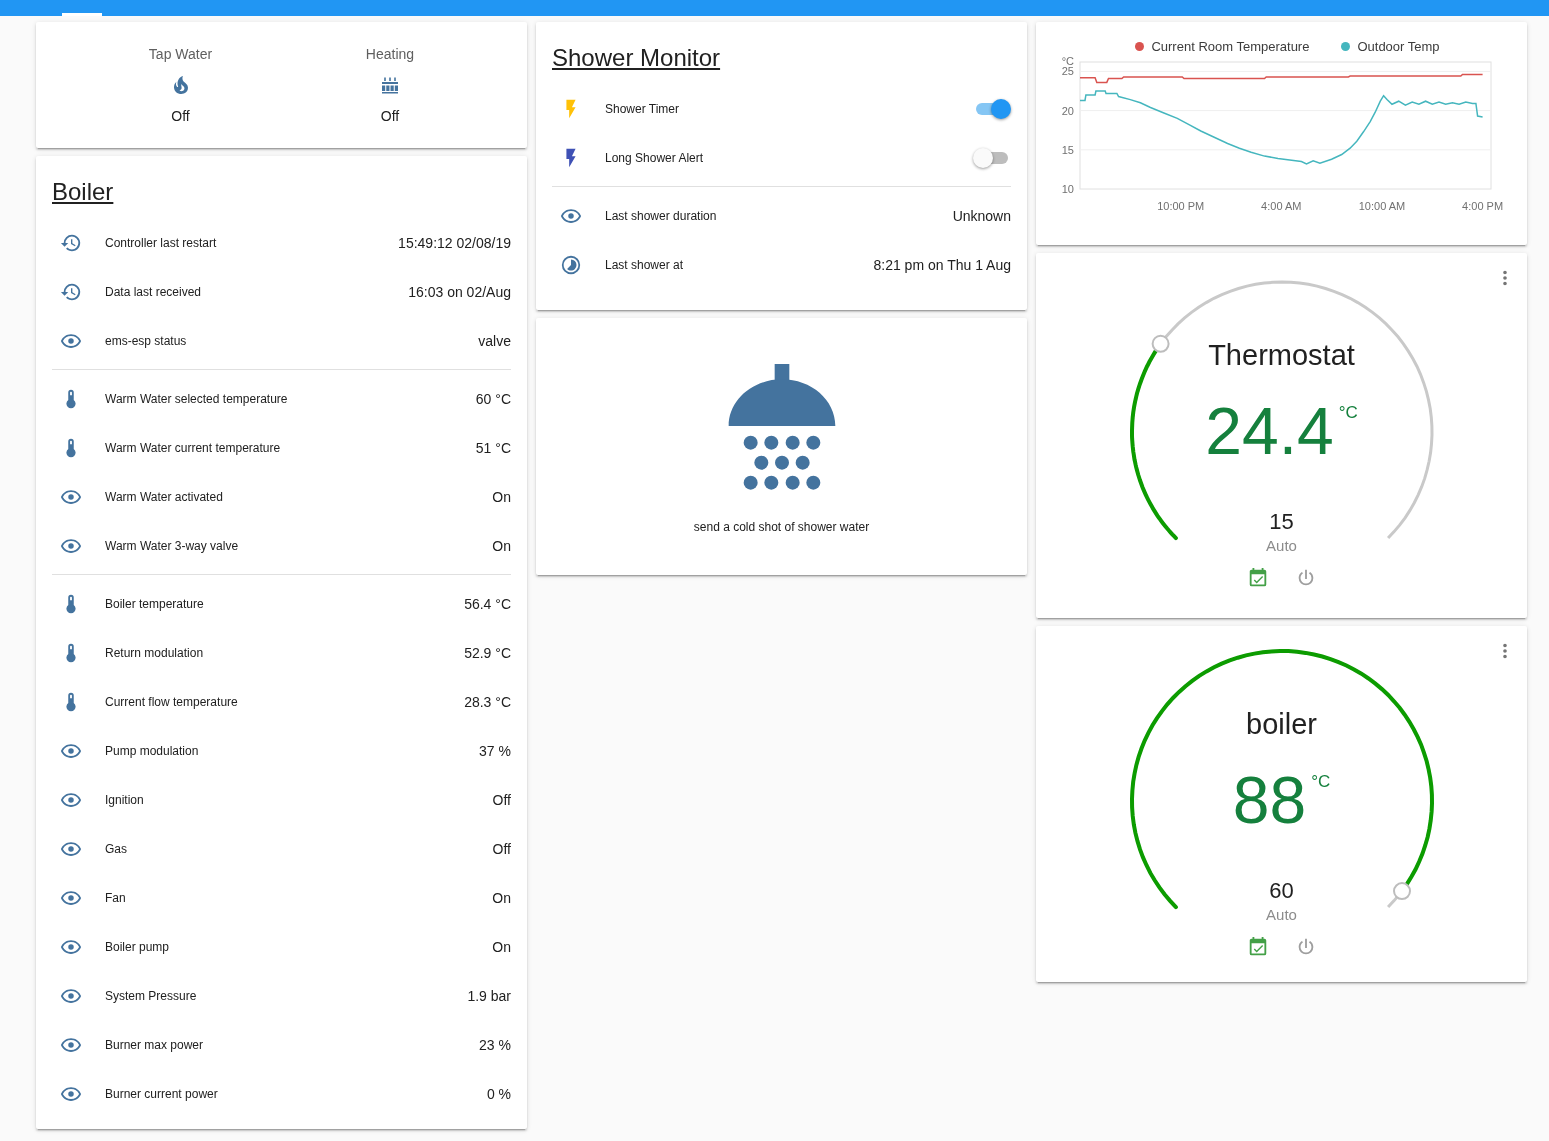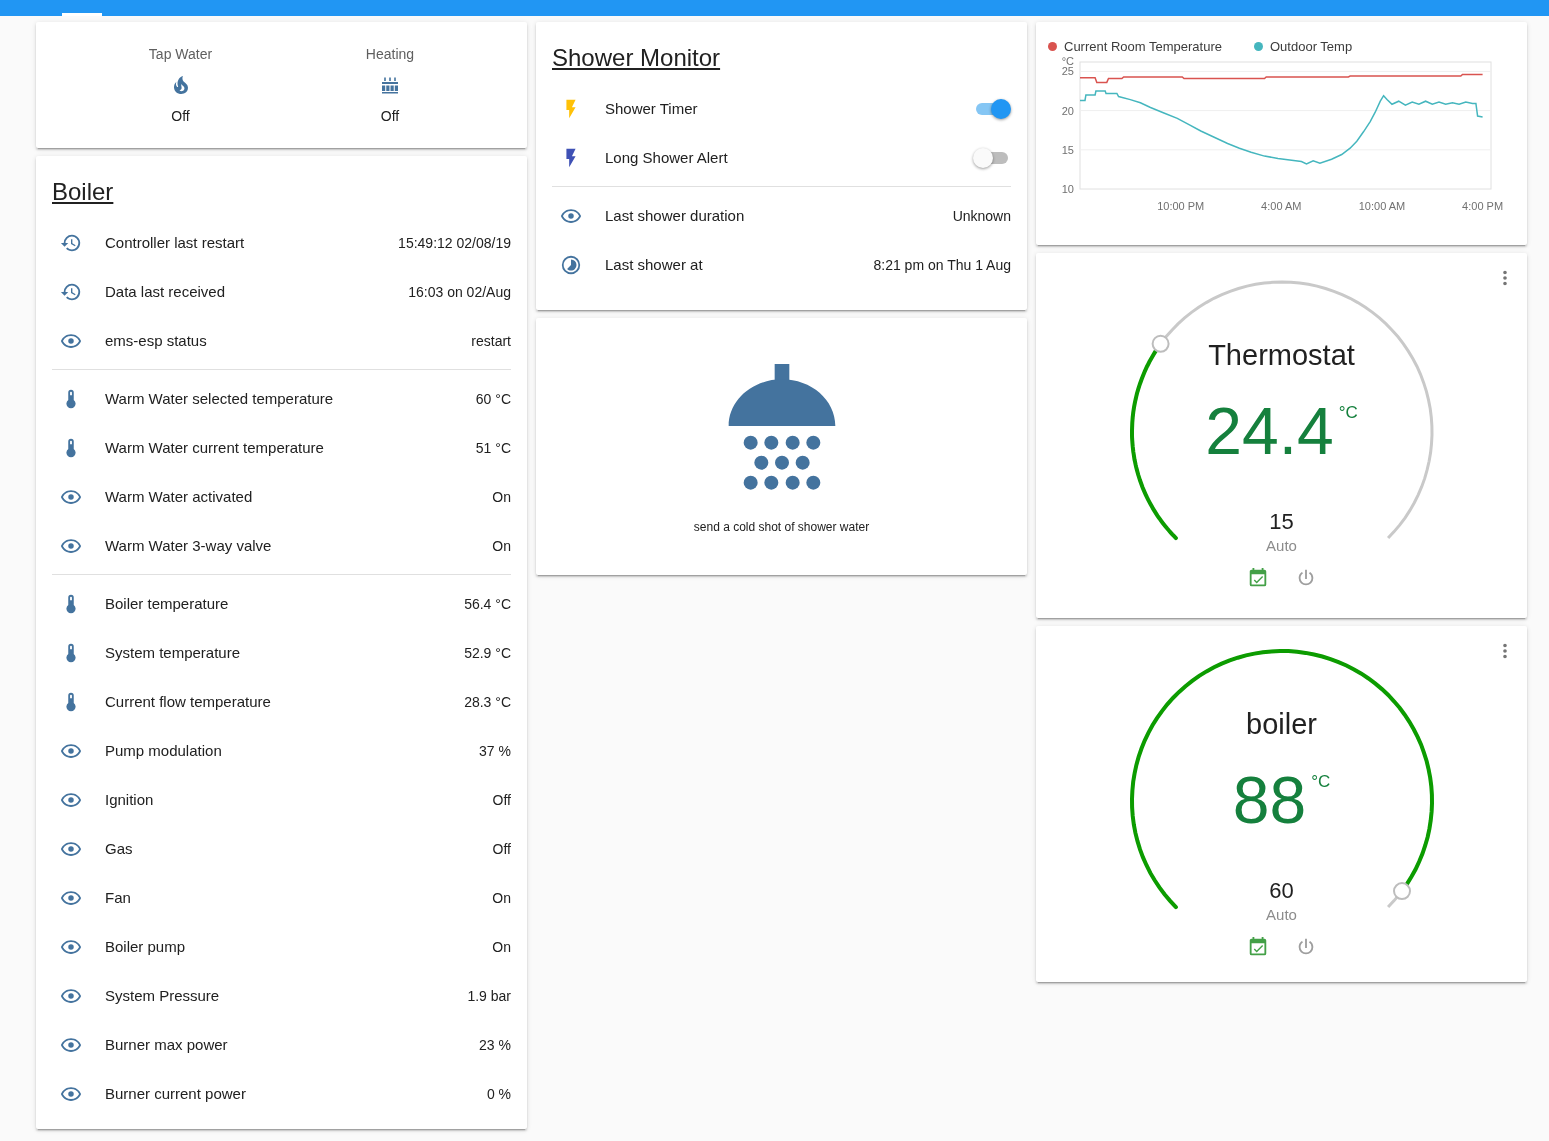--- a/index.html
+++ b/index.html
@@ -28,40 +28,40 @@
   .glance-name { font-size:14px; color:#5f5f5f; }
   .glance-icon { color:#44739E; height:24px; }
   .glance-icon svg { width:24px; height:24px; }
   .glance-state { font-size:14px; color:#212121; }
 
   
   .boiler-card { height:973px; }
   .entity-row { display:flex; align-items:center; height:49px; padding:0 16px; cursor:pointer; }
   .row-icon { width:24px; height:24px; margin:0 22px 0 7px; color:#44739E; flex:none; display:flex; align-items:center; justify-content:center; }
   .row-icon svg { width:22px; height:22px; }
-  .row-name { flex:1; font-size:15px; color:#212121; white-space:nowrap; }
+  .row-name { flex:1; font-size:12px; color:#212121; white-space:nowrap; }
   .row-value { font-size:14px; color:#212121; text-align:right; margin-left:8px; white-space:nowrap; }
   .divider { height:1px; background:#e0e0e0; margin:4px 16px; }
 
   
   .shower-card { height:288px; }
   .toggle { position:relative; width:38px; height:20px; flex:none; cursor:pointer; margin-left:8px; }
   .toggle::before { content:""; position:absolute; left:3px; top:4px; width:32px; height:12px; border-radius:6px; background:#bdbdbd; }
   .toggle .thumb { position:absolute; top:0; left:0; width:20px; height:20px; border-radius:50%; background:#fafafa; box-shadow:0 1px 3px rgba(0,0,0,.4); }
   .toggle.on::before { background:#85c6f4; }
   .toggle.on .thumb { left:18px; background:#2196F3; }
 
   .action-card { height:257px; display:flex; flex-direction:column; align-items:center; padding-top:34px; cursor:pointer; }
   .shower-big { color:#44739E; }
   .shower-big svg { width:160px; height:160px; }
   .action-label { font-size:12px; color:#212121; margin-top:4px; }
 
   
   .chart-card { height:223px; padding-top:14px; }
-  .legend { display:flex; justify-content:flex-start; align-items:center; gap:32px; height:20px; font-size:13px; color:#3c3c3c;margin-left:12px; }
+  .legend { display:flex; justify-content:center; align-items:center; gap:32px; height:20px; font-size:13px; color:#3c3c3c;margin-left:12px; }
   .legend-item { display:flex; align-items:center; }
   .legend-dot { display:inline-block; width:9px; height:9px; border-radius:50%; margin-right:7px; }
   .chart-svg { display:block; width:491px; height:185px; }
   .chart-svg text { font-size:11px; fill:#707070; font-family:"Liberation Sans", sans-serif; }
 
   
   .gauge-card { position:relative; }
   .gauge-card.thermo { height:365px; }
   .gauge-card.boilerg { height:356px; }
   .menu-btn { position:absolute; top:12px; right:8px; width:28px; height:28px; border:none; background:none; color:#757575; cursor:pointer; padding:0; z-index:2; }
@@ -129,21 +129,21 @@
     <span class="row-name">Data last received</span>
     <span class="row-value">16:03 on 02/Aug</span>
   </div>
           <div class="entity-row">
     <span class="row-icon">
               <svg viewBox="0 0 24 24">
                 <path fill="currentColor" d="M12 9a3 3 0 0 1 3 3 3 3 0 0 1-3 3 3 3 0 0 1-3-3 3 3 0 0 1 3-3m0-4.5c5 0 9.27 3.11 11 7.5-1.73 4.39-6 7.5-11 7.5S2.73 16.39 1 12c1.73-4.39 6-7.5 11-7.5M3.18 12a9.821 9.821 0 0 0 17.64 0 9.821 9.821 0 0 0-17.64 0z"></path>
               </svg>
             </span>
     <span class="row-name">ems-esp status</span>
-    <span class="row-value">restart</span>
+    <span class="row-value">valve</span>
   </div>
           <div class="divider"></div>
           <div class="entity-row">
     <span class="row-icon">
               <svg viewBox="0 0 24 24">
                 <path fill="currentColor" d="M15 13V5a3 3 0 0 0-6 0v8a5 5 0 1 0 6 0m-4-8a1 1 0 0 1 2 0v3h-2V5z"></path>
               </svg>
             </span>
     <span class="row-name">Warm Water selected temperature</span>
     <span class="row-value">60 °C</span>
@@ -184,21 +184,21 @@
             </span>
     <span class="row-name">Boiler temperature</span>
     <span class="row-value">56.4 °C</span>
   </div>
           <div class="entity-row">
     <span class="row-icon">
               <svg viewBox="0 0 24 24">
                 <path fill="currentColor" d="M15 13V5a3 3 0 0 0-6 0v8a5 5 0 1 0 6 0m-4-8a1 1 0 0 1 2 0v3h-2V5z"></path>
               </svg>
             </span>
-    <span class="row-name">System temperature</span>
+    <span class="row-name">Return modulation</span>
     <span class="row-value">52.9 °C</span>
   </div>
           <div class="entity-row">
     <span class="row-icon">
               <svg viewBox="0 0 24 24">
                 <path fill="currentColor" d="M15 13V5a3 3 0 0 0-6 0v8a5 5 0 1 0 6 0m-4-8a1 1 0 0 1 2 0v3h-2V5z"></path>
               </svg>
             </span>
     <span class="row-name">Current flow temperature</span>
     <span class="row-value">28.3 °C</span>

